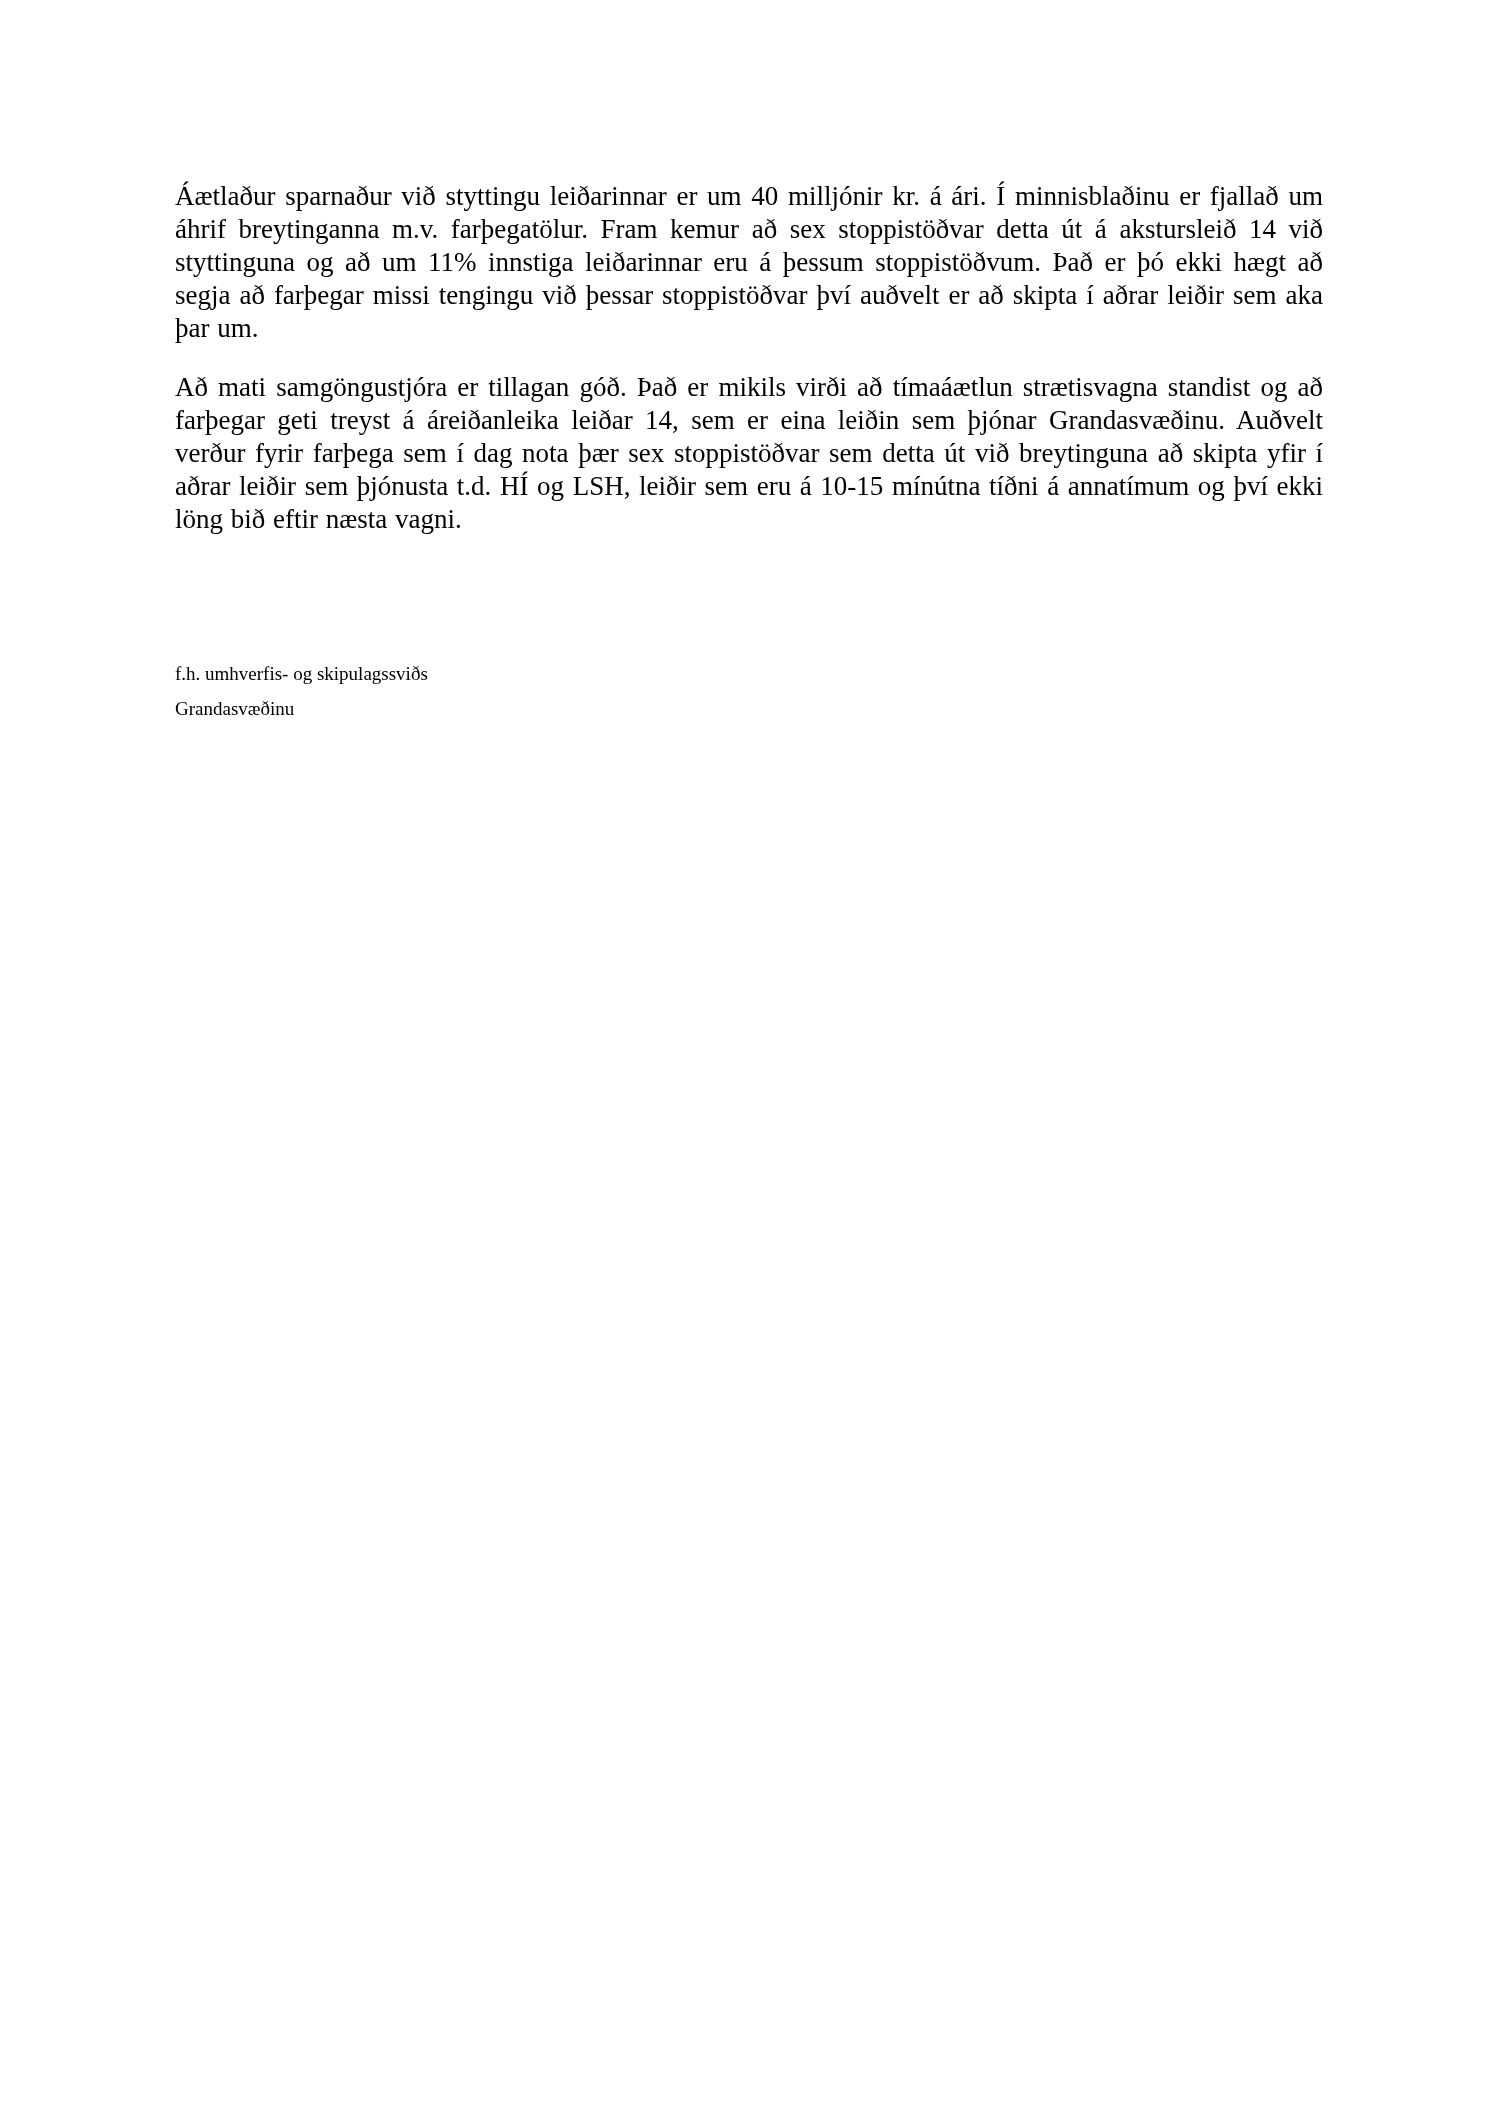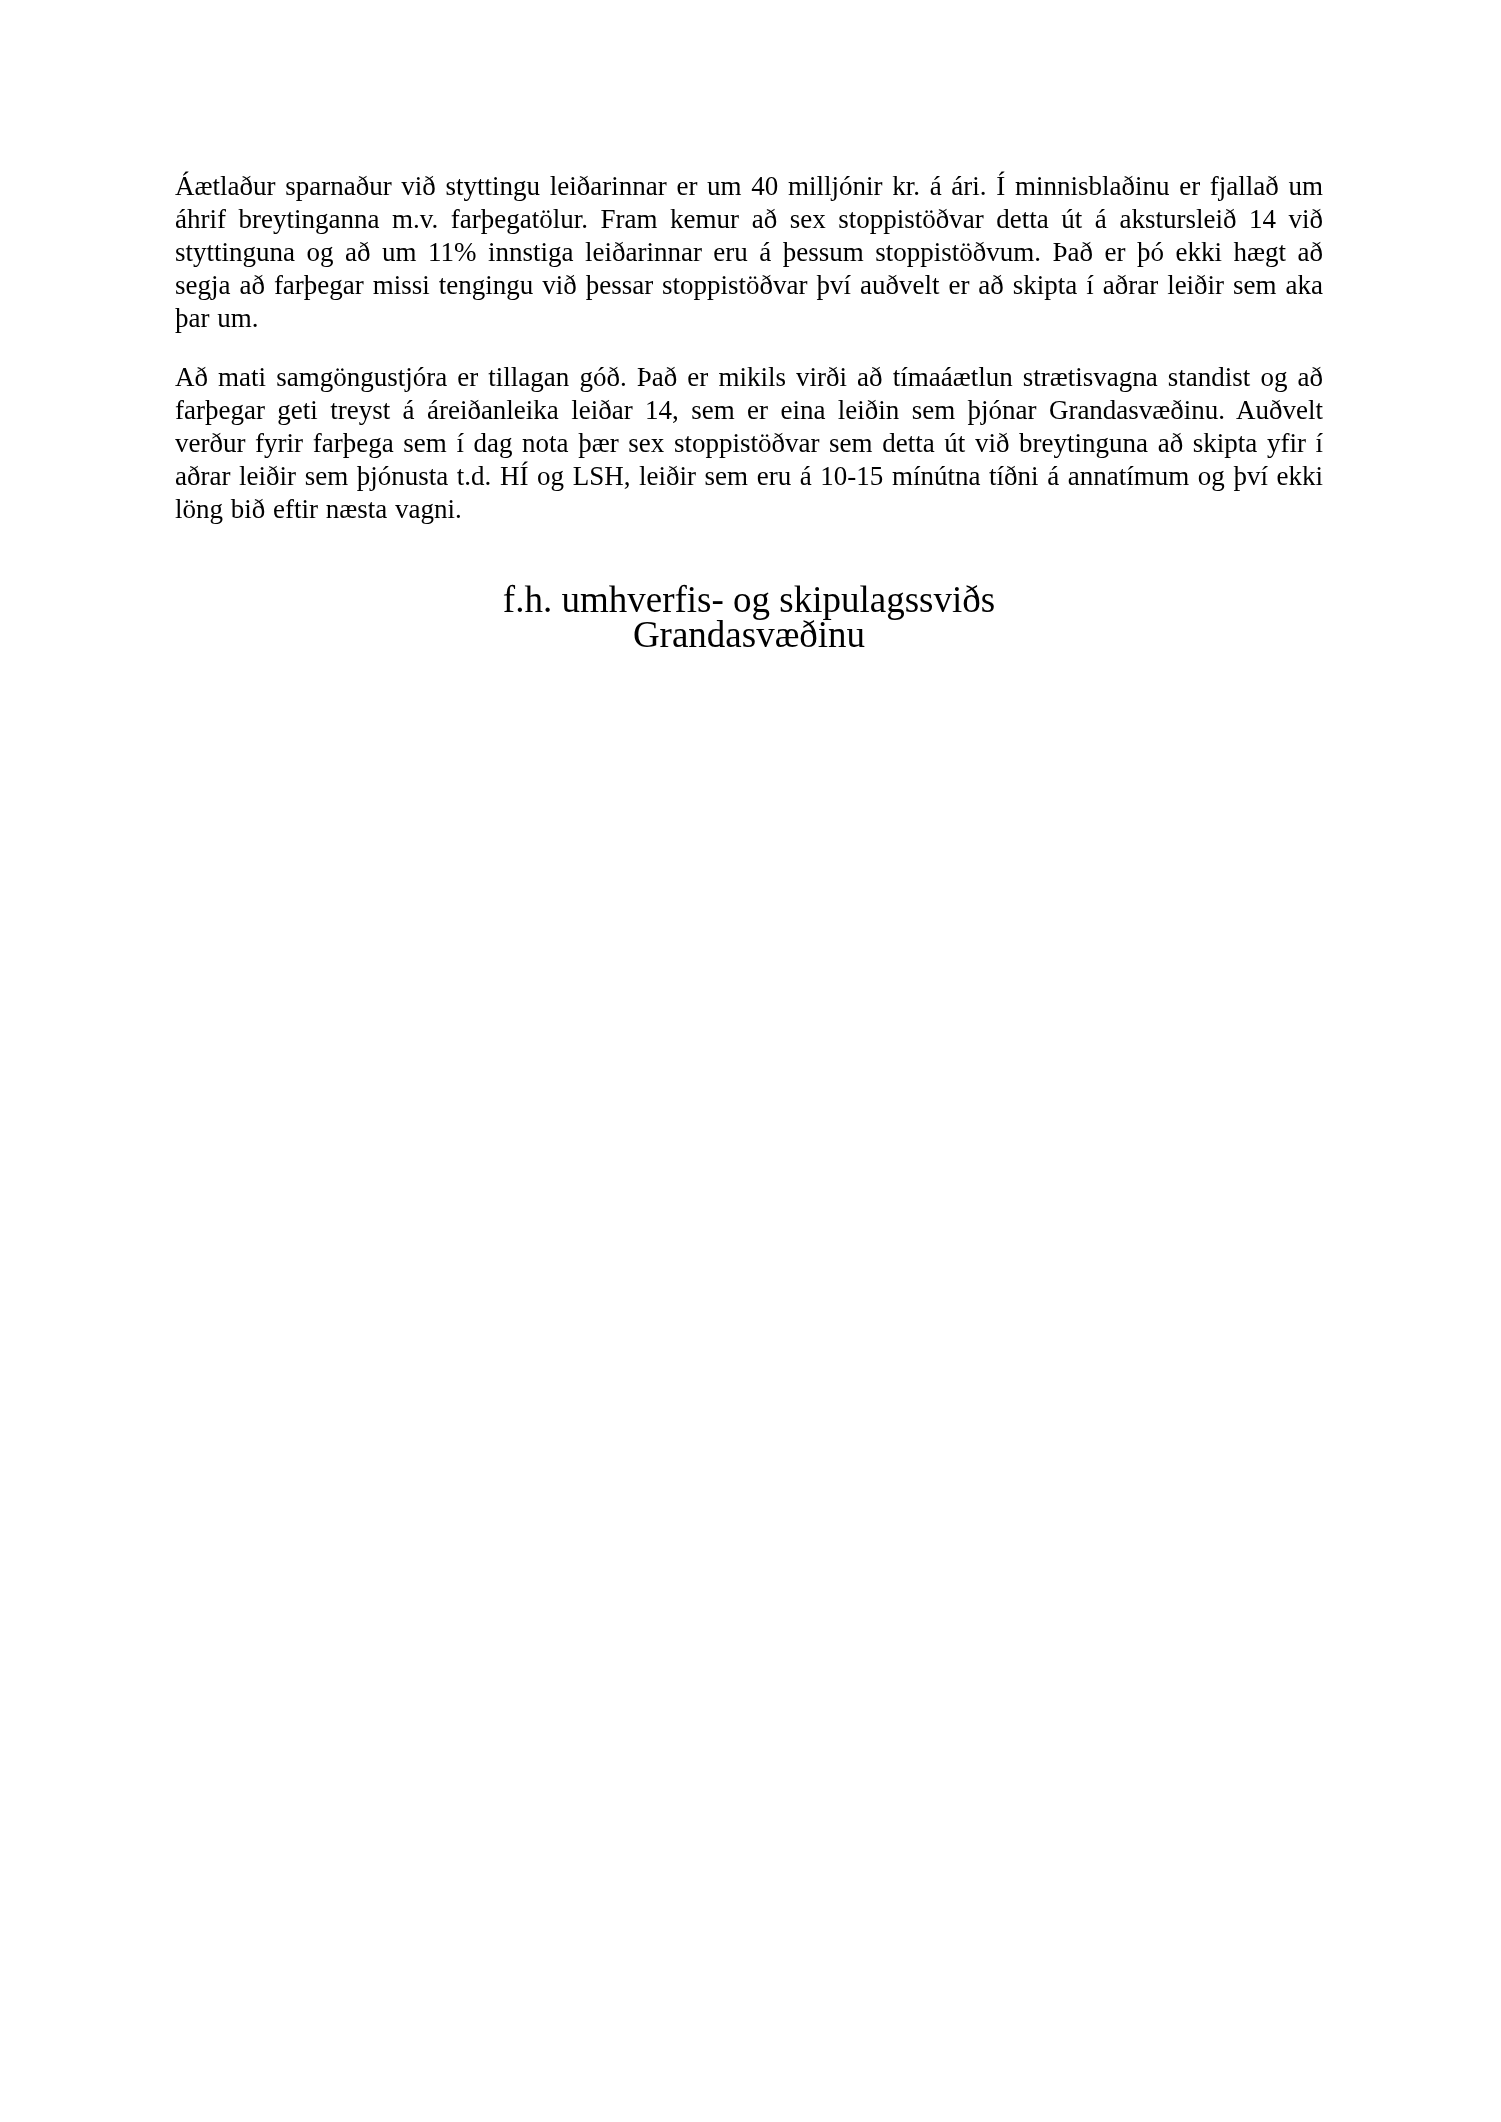--- a/index.html
+++ b/index.html
@@ -13,38 +13,38 @@
   .page {
     position: relative;
     width: 1501px;
     height: 2122px;
     background: #ffffff;
     overflow: hidden;
     margin: 0 auto;
   }
   .content {
     position: absolute;
-    top: 170px;
+    top: 180px;
     left: 175px;
     width: 1148px;
   }
   .body-paragraph {
     font-size: 27px;
     line-height: 33px;
     text-align: justify;
     text-justify: inter-word;
     word-spacing: 1px;
   }
   .body-paragraph + .body-paragraph {
     margin-top: 26px;
   }
   .signature-block {
-    margin-top: 56px;
-    text-align: center;
-    font-size: 37px;
+    margin-top: 120px;
+    text-align: left;
+    font-size: 19px;
     line-height: 35px;
   }
 </style>
 </head>
 <body>
 
 <div class="page">
   <div class="content">
 
     <p class="body-paragraph">Áætlaður sparnaður við styttingu leiðarinnar er um 40 milljónir kr. á ári. Í minnisblaðinu er fjallað um áhrif breytinganna m.v. farþegatölur. Fram kemur að sex stoppistöðvar detta út á akstursleið 14 við styttinguna og að um 11% innstiga leiðarinnar eru á þessum stoppistöðvum.  Það er þó ekki hægt að segja að farþegar missi tengingu við þessar stoppistöðvar því auðvelt er að skipta í aðrar leiðir sem aka þar um.</p>

